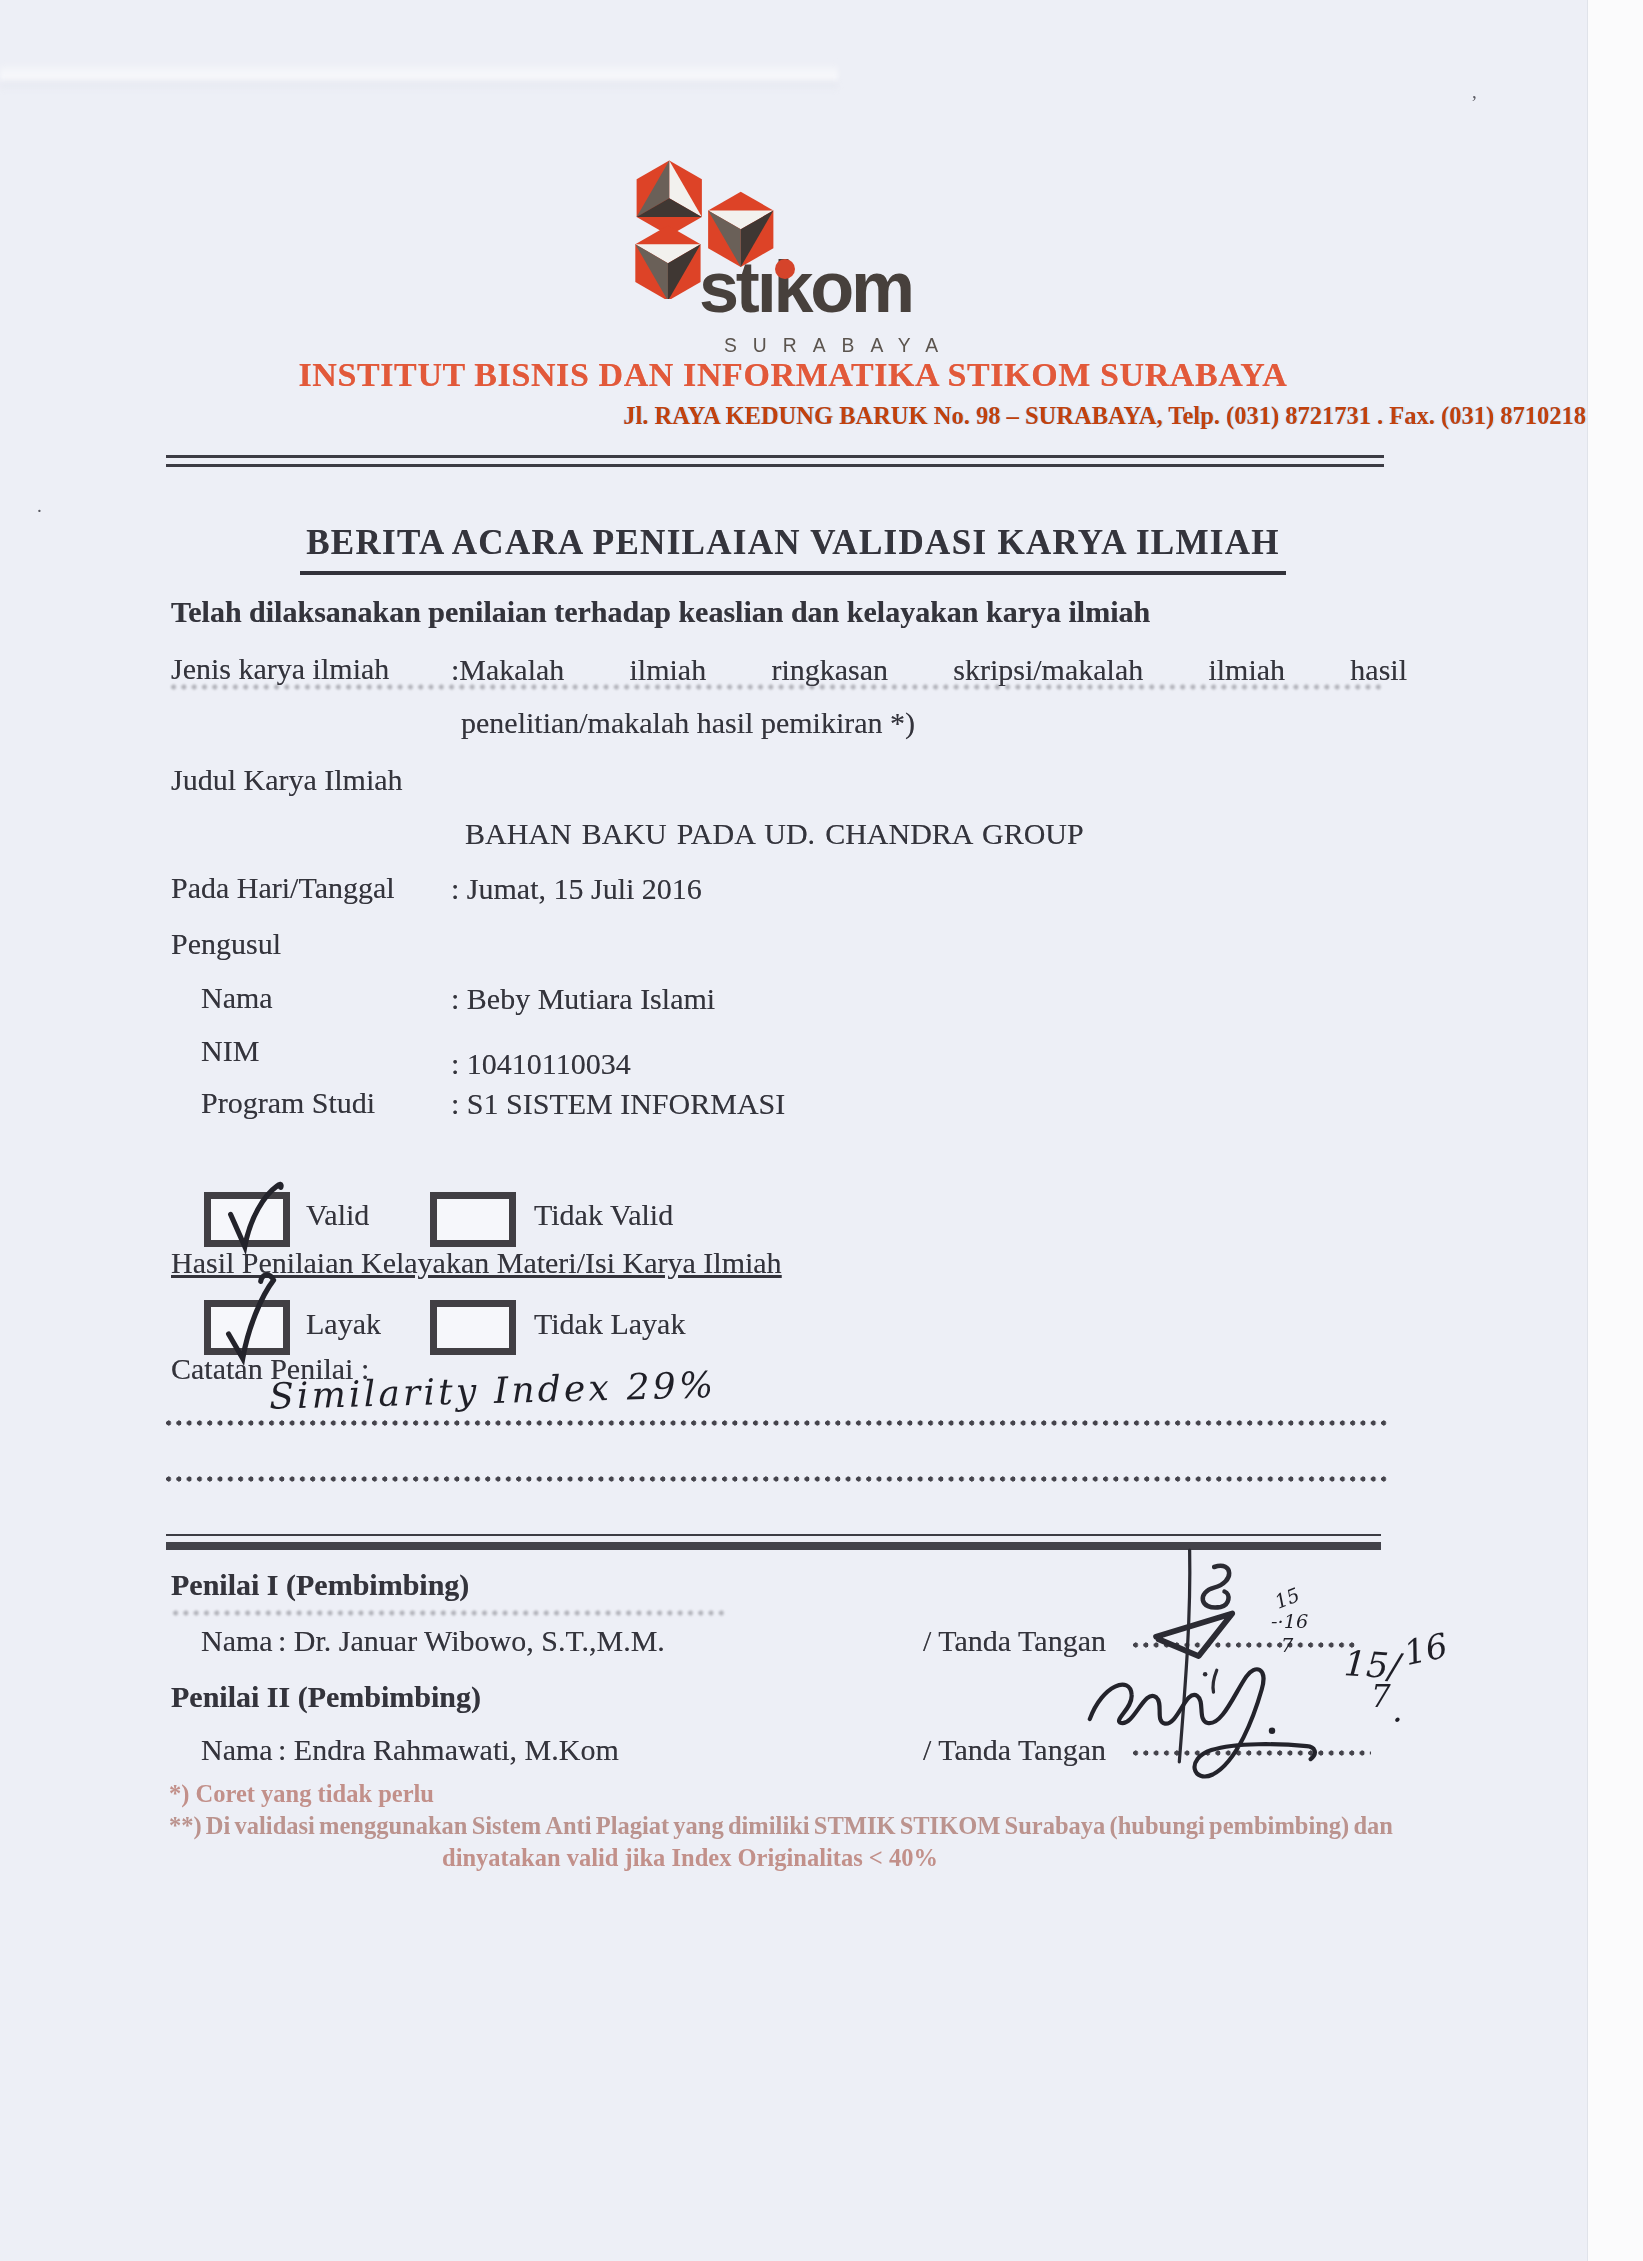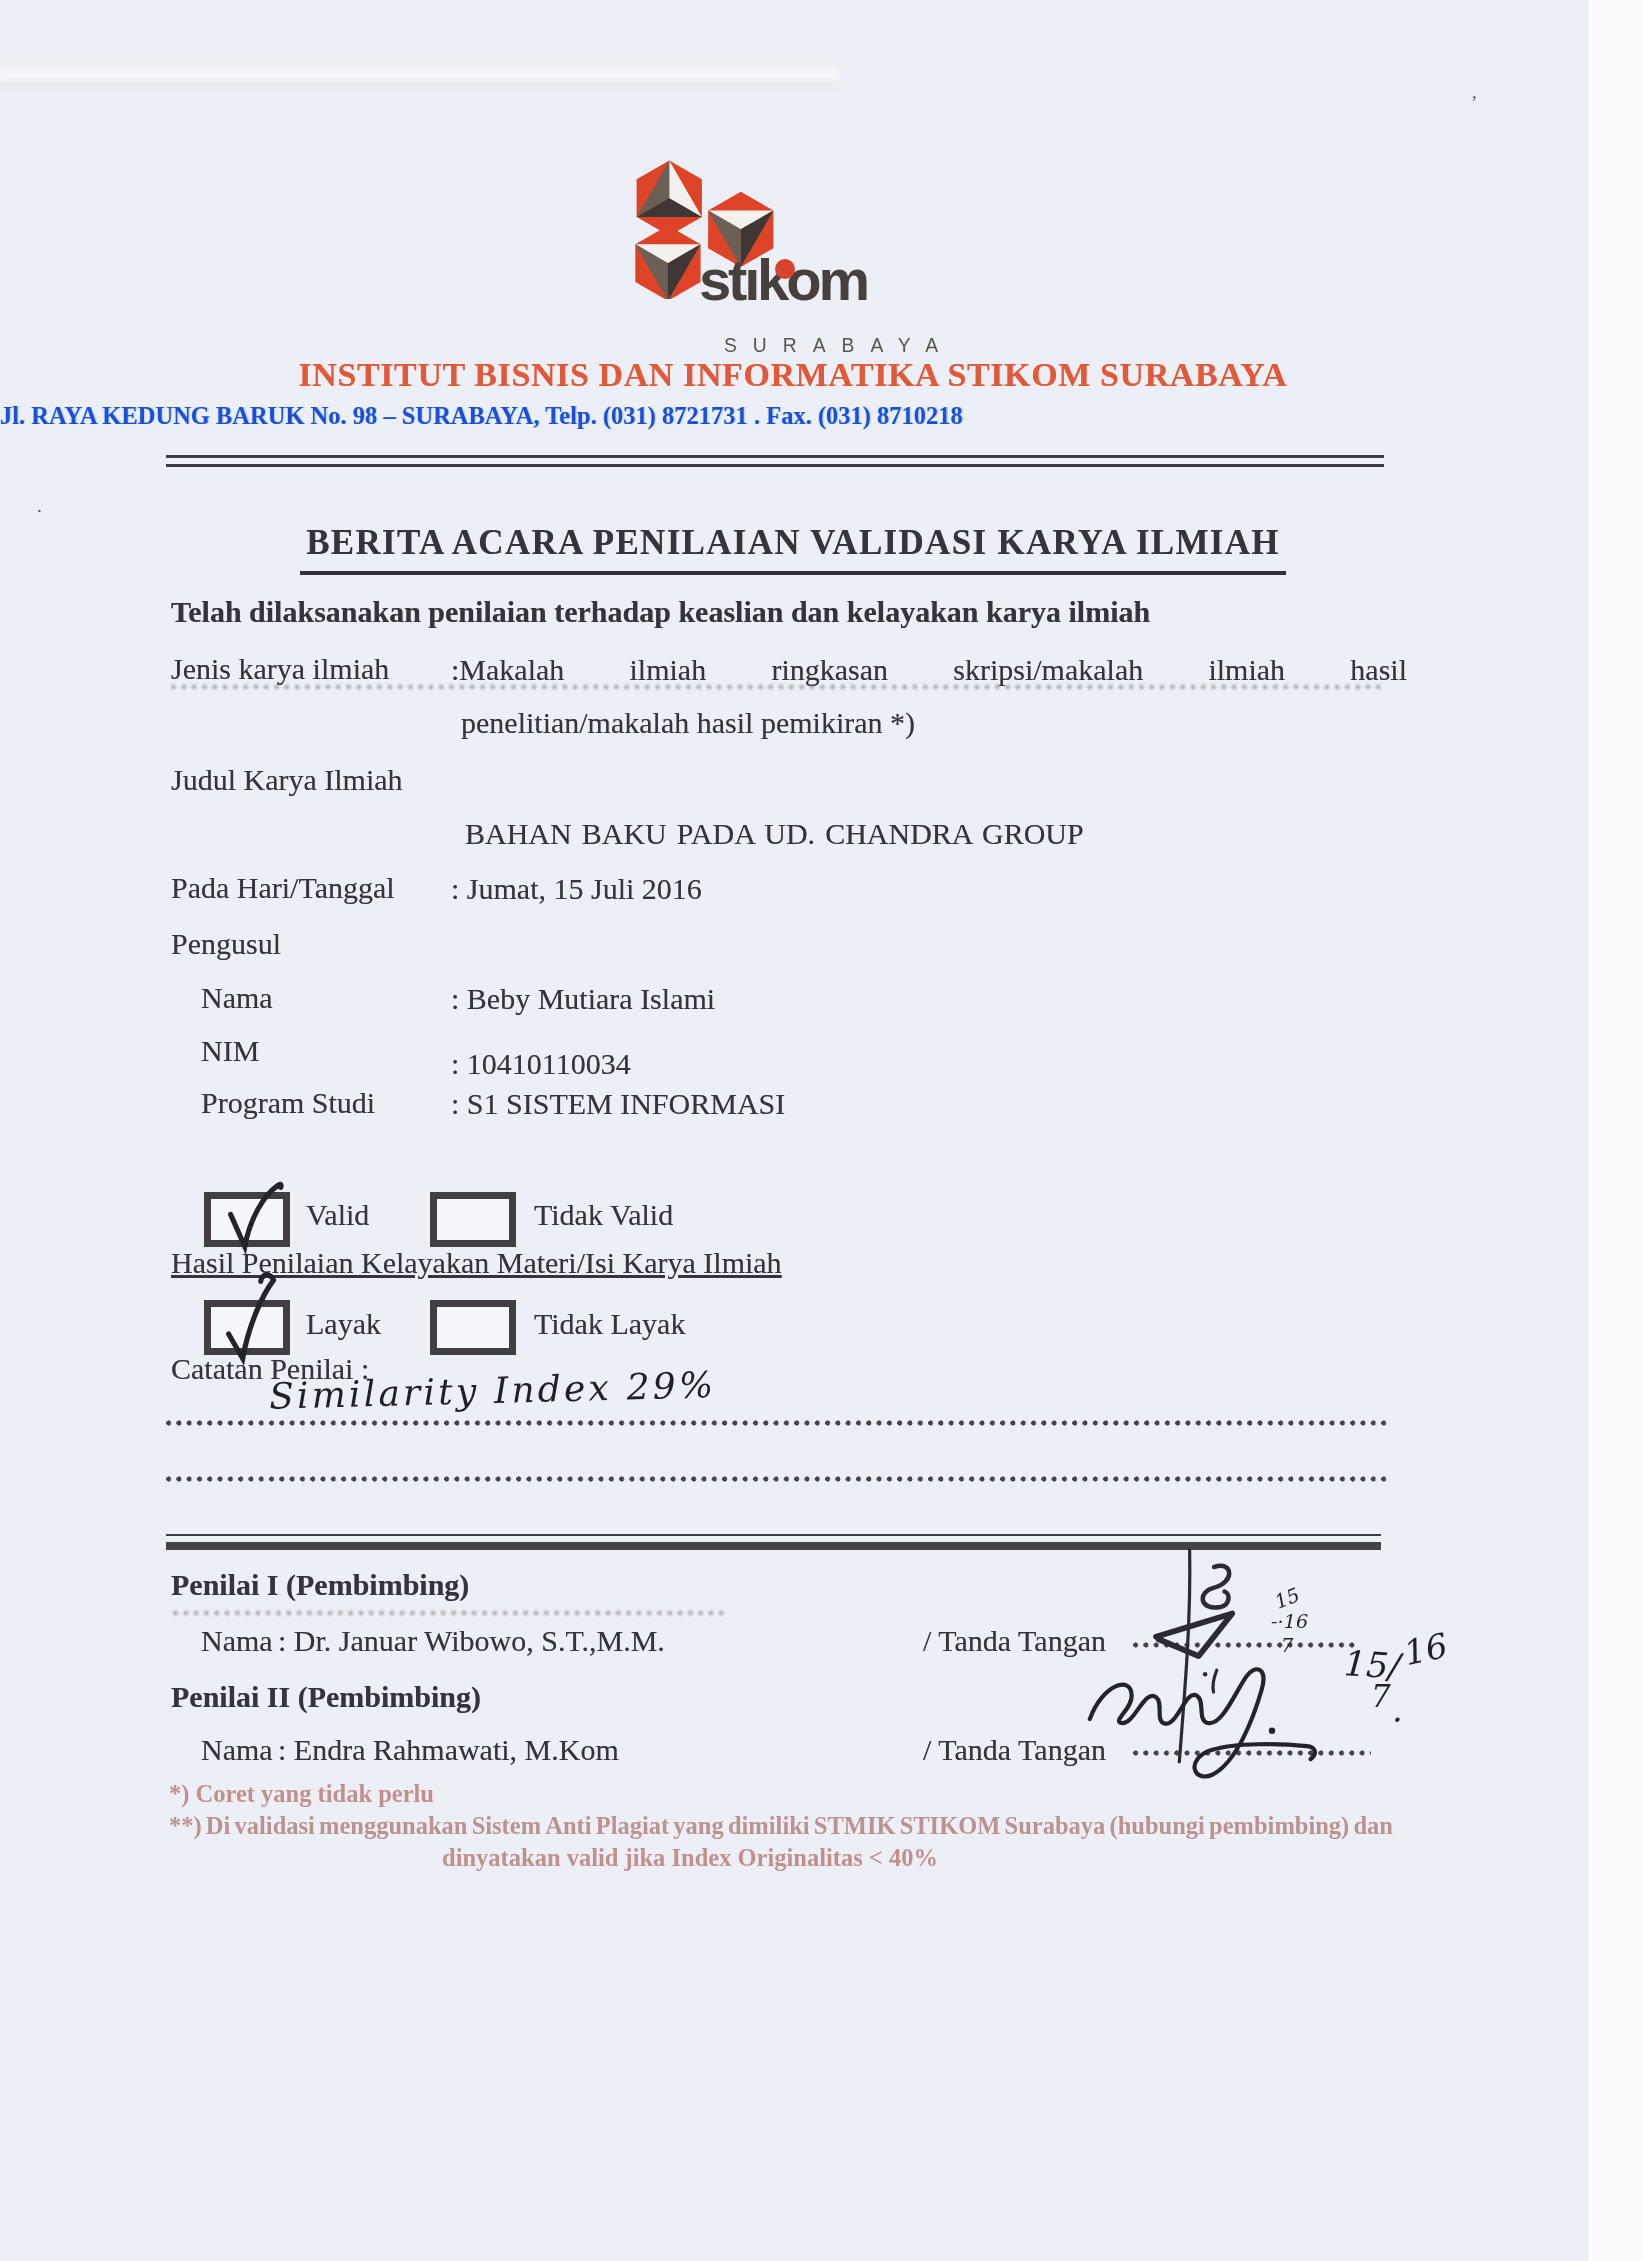--- a/index.html
+++ b/index.html
@@ -11,26 +11,26 @@
   .bold{font-weight:bold;}
   
   #right-strip{left:1587px;top:0;width:57px;height:2261px;background:#fbfbfc;border-left:0.6px solid #e0e3ea;}
   #crease-top{left:0;top:62px;width:838px;height:30px;
     background:linear-gradient(180deg,rgba(255,255,255,0) 0%,rgba(255,255,255,.65) 50%,rgba(226,228,238,.5) 70%,rgba(255,255,255,0) 100%);
     filter:blur(2.6px);}
   .speck{font-size:19.3px;color:#5a5a62;}
   
   #institute-line{left:0;right:57px;top:356px;text-align:center;font-size:34px;font-weight:bold;color:#e2593a;
     letter-spacing:0.6px;text-shadow:0 0 0.6px rgba(226,89,58,.6);}
-  #address-line{left:0;right:57px;top:402px;text-align:left;font-size:24.5px;font-weight:bold;color:#1d4ed8;
+  #address-line{left:0;right:57px;top:402px;text-align:right;font-size:24.5px;font-weight:bold;color:#c2410c;
     text-shadow:1.3px 0 0 rgba(70,170,255,.25), -0.6px 0 0 rgba(0,90,220,.2);}
   #header-rule{left:166px;top:455px;width:1218px;height:5.8px;border-top:3.2px solid #3c3c44;border-bottom:3.9px solid #3c3c44;}
   
   #logo-word{left:699px;top:251px;font-family:"Liberation Sans", sans-serif;font-weight:bold;
-    font-size:58px;line-height:1;letter-spacing:-3.2px;color:#47403c;}
+    font-size:72px;line-height:1;letter-spacing:-3.2px;color:#47403c;}
   #logo-idot{left:775px;top:259px;width:20px;height:20px;border-radius:50%;background:#d5442b;}
   #logo-sub{left:724px;top:335px;font-family:"Liberation Sans", sans-serif;font-size:19.3px;letter-spacing:16px;
     color:#5b544e;}
   
   #doc-title-wrap{left:0;right:57px;top:523px;text-align:center;}
   #doc-title-wrap span{display:inline-block;font-size:35px;font-weight:bold;letter-spacing:1.3px;
     border-bottom:4.5px solid #32323a;padding:0 6.4px 7.7px 6.4px;}
   
   .row-label{font-size:30px;white-space:nowrap;}
   .jrow{display:flex;justify-content:space-between;align-items:flex-end;}

